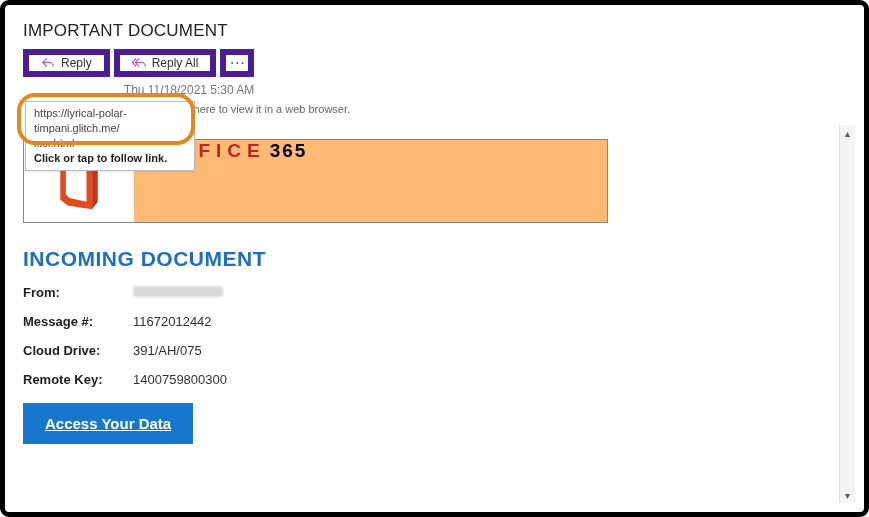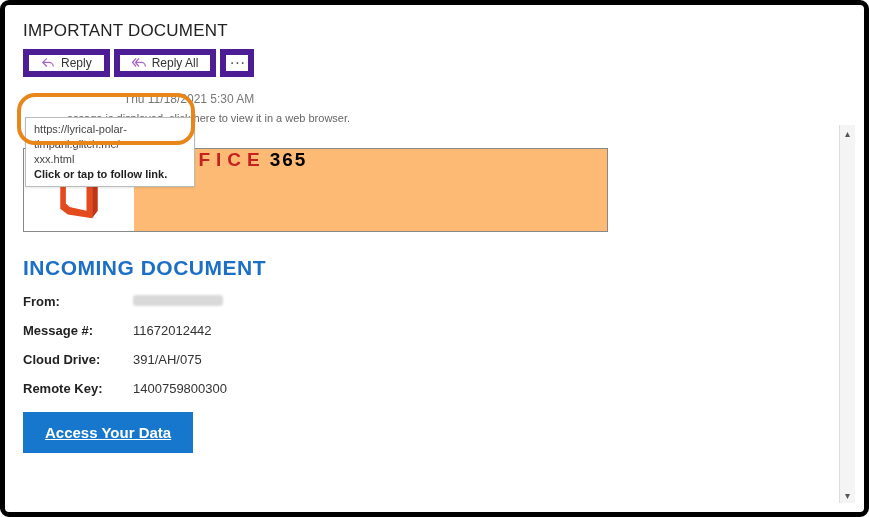--- a/index.html
+++ b/index.html
@@ -28,24 +28,24 @@
   .to-row { font-size:12px; color:#555; display:flex; align-items:center; gap:6px; }
   .to-blur { height:9px; width:60px; }
   .actions { display:flex; gap:4px; }
   .action-btn {
     height:28px; border:6px solid #4c1d95; background:#fff;
     display:flex; align-items:center; gap:6px;
     padding:0 12px; font-size:12px; color:#333; cursor:pointer;
   }
   .action-btn svg { width:14px; height:14px; }
   .more-btn { width:34px; justify-content:center; padding:0; font-size:16px; color:#555; }
-  .timestamp { text-align:right; font-size:12px; color:#777; margin-top:15px; }
+  .timestamp { text-align:right; font-size:12px; color:#777; margin-top:6px; }
   .infobar { font-size:11px; color:#666; margin-top:6px; margin-left:44px; }
   .tooltip {
-    position:absolute; top:112px; left:20px;
+    position:absolute; top:96px; left:20px;
     background:#fff; border:1px solid #bbb;
     padding:4px 8px 5px 8px; font-size:11px; color:#444;
     line-height:1.35; z-index:5; width:170px;
     box-shadow:0 1px 2px rgba(0,0,0,.1);
   }
   .tooltip .follow { font-weight:700; color:#222; }
   .highlight-ring{
     position:absolute; top:88px; left:12px;
     width:178px; height:52px;
     border:4px solid #e9861a; border-radius:18px;

